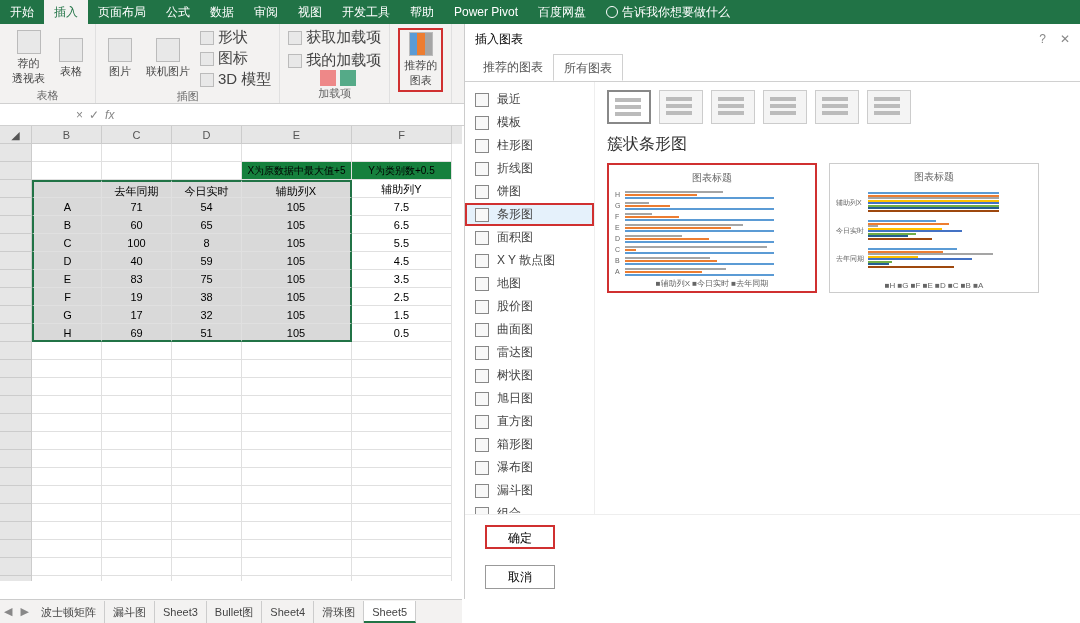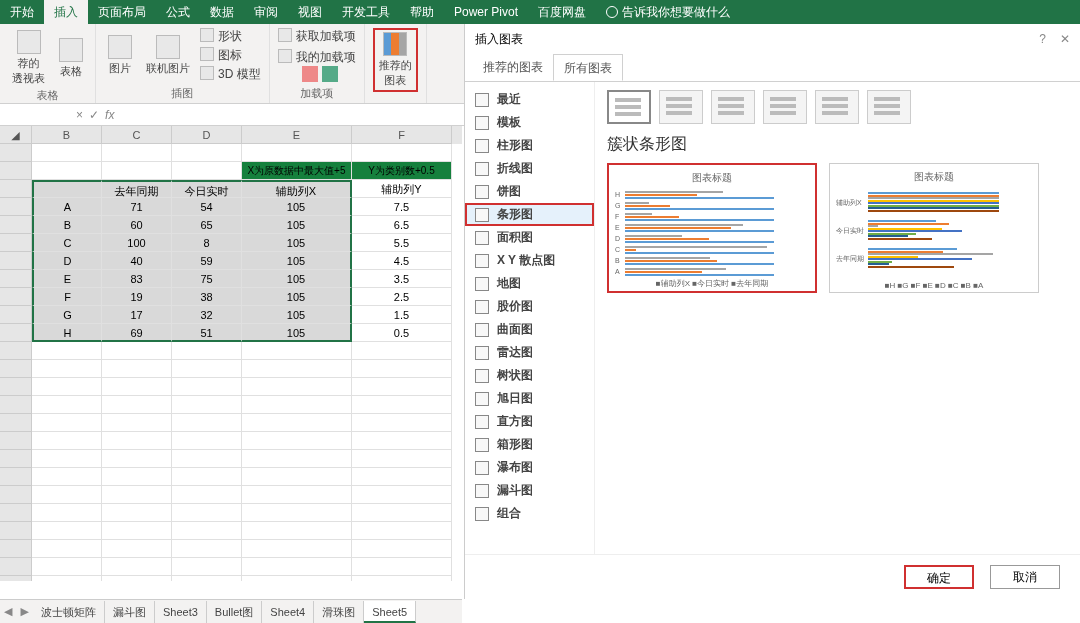--- a/index.html
+++ b/index.html
@@ -11,21 +11,21 @@
   .ribbon-tabs .tab.active { background: #f3f2f1; color: #217346; }
   .ribbon-tabs .tell-me { display: flex; align-items: center; gap: 4px; padding: 0 10px; font-size: 12px; }
   .ribbon-tabs .bulb { width: 12px; height: 12px; border: 1px solid #fff; border-radius: 50%; display: inline-block; }
 
   
   .ribbon { display:flex; background:#f3f2f1; height:80px; border-bottom:1px solid #d0d0d0; }
   .ribbon-group { display:flex; flex-direction:column; align-items:center; border-right:1px solid #e0e0e0; padding:4px 8px 2px; }
   .ribbon-group .row { display:flex; gap:6px; align-items:center; }
   .ribbon-group .big-btn { display:flex; flex-direction:column; align-items:center; gap:2px; padding:2px 4px; cursor:pointer; font-size:11px; color:#444; }
   .ribbon-group .big-btn .ic { width:24px; height:24px; background:#e8e8e8; border:1px solid #bbb; }
-  .ribbon-group .small-btn { display:flex; gap:4px; font-size:12px; color:#444; cursor:pointer; }
+  .ribbon-group .small-btn { display:flex; align-items:center; gap:4px; font-size:15px; color:#444; cursor:pointer; }
   .ribbon-group .small-btn .ic { width:14px; height:14px; background:#e8e8e8; border:1px solid #bbb; }
   .ribbon-group .label { font-size:11px; color:#666; margin-top:auto; }
   .rec-chart { border:2px solid #d03030; padding:2px; }
 
   
   .formula-bar { display:flex; align-items:center; height:22px; border-bottom:1px solid #d0d0d0; }
   .formula-bar .namebox { width:70px; border-right:1px solid #d0d0d0; padding:0 4px; }
   .formula-bar .fx-controls { display:flex; align-items:center; gap:6px; padding:0 6px; color:#888; }
   .formula-bar .fx-input { flex:1; padding:0 4px; }
 
@@ -47,37 +47,37 @@
 
   
   .dialog { position:absolute; left:464px; top:24px; width:616px; height:575px; background:#fff; border-left:1px solid #ccc; display:flex; flex-direction:column; }
   .dialog-title { display:flex; align-items:center; height:30px; padding:0 10px; justify-content:space-between; }
   .dialog-title .right { display:flex; gap:14px; color:#888; }
   .dialog-tabs { display:flex; height:28px; border-bottom:1px solid #d0d0d0; padding-left:8px; }
   .dialog-tabs .dtab { padding:0 10px; line-height:26px; cursor:pointer; color:#555; }
   .dialog-tabs .dtab.active { border:1px solid #d0d0d0; border-bottom:1px solid #fff; background:#fff; }
   .dialog-body { flex:1; display:flex; overflow:hidden; }
   .chart-type-list { width:130px; border-right:1px solid #eee; padding:6px 0; }
-  .chart-type-list .ct { display:flex; align-items:center; gap:8px; padding:3px 10px; cursor:pointer; font-size:12px; color:#444;font-weight:bold; }
+  .chart-type-list .ct { display:flex; align-items:center; gap:8px; padding:3px 10px; cursor:pointer; font-size:12px; color:#444; }
   .chart-type-list .ct .ic { width:14px; height:14px; border:1px solid #888; background:#f8f8f8; }
   .chart-type-list .ct.sel { background:#e5f1fb; border:2px solid #d03030; padding:1px 8px; }
   .chart-preview { flex:1; padding:8px 12px; }
   .subtype-row { display:flex; gap:8px; margin-bottom:10px; }
   .subtype-row .st { width:44px; height:34px; border:1px solid #ccc; background:#f4f4f4; cursor:pointer; position:relative; }
   .subtype-row .st.active { border:2px solid #888; background:#fff; }
   .subtype-row .st::before { content:""; position:absolute; left:6px; top:6px; width:26px; height:4px; background:#bbb; box-shadow:0 7px 0 #bbb, 0 14px 0 #bbb; }
   .chart-name { font-size:16px; color:#333; margin-bottom:8px; }
   .previews { display:flex; gap:12px; }
   .preview-card { width:210px; height:130px; border:1px solid #ccc; background:#fff; padding:6px; position:relative; }
   .preview-card.active { border:2px solid #d03030; }
   .preview-card .ptitle { text-align:center; font-size:10px; color:#666; margin-bottom:4px; }
   .preview-card .bars-area { height:90px; position:relative; }
   .preview-card .hbar { position:absolute; height:3px; }
   .preview-card .legend { position:absolute; bottom:2px; left:0; right:0; text-align:center; font-size:8px; color:#666; }
-  .dialog-footer { display:flex; justify-content:flex-end; gap:16px; padding:10px 20px; border-top:1px solid #eee; }
+  .dialog-footer { display:flex; justify-content:flex-end; gap:16px; padding:10px 20px; border-top:1px solid #eee;flex-direction:column; }
   .dialog-footer .btn { width:70px; height:24px; line-height:22px; text-align:center; border:1px solid #999; cursor:pointer; }
   .dialog-footer .btn.primary { border:2px solid #d03030; }
 
   
   .sheet-tabs { position:absolute; bottom:0; left:0; width:462px; height:24px; display:flex; align-items:center; background:#f3f2f1; border-top:1px solid #ccc; font-size:11px; }
   .sheet-tabs .stab { padding:0 8px; height:22px; line-height:22px; border-right:1px solid #ccc; cursor:pointer; color:#444; }
   .sheet-tabs .stab.active { background:#fff; border-bottom:2px solid #217346; }
   .sheet-tabs .nav { padding:0 4px; color:#888; }
 </style>
 </head>

